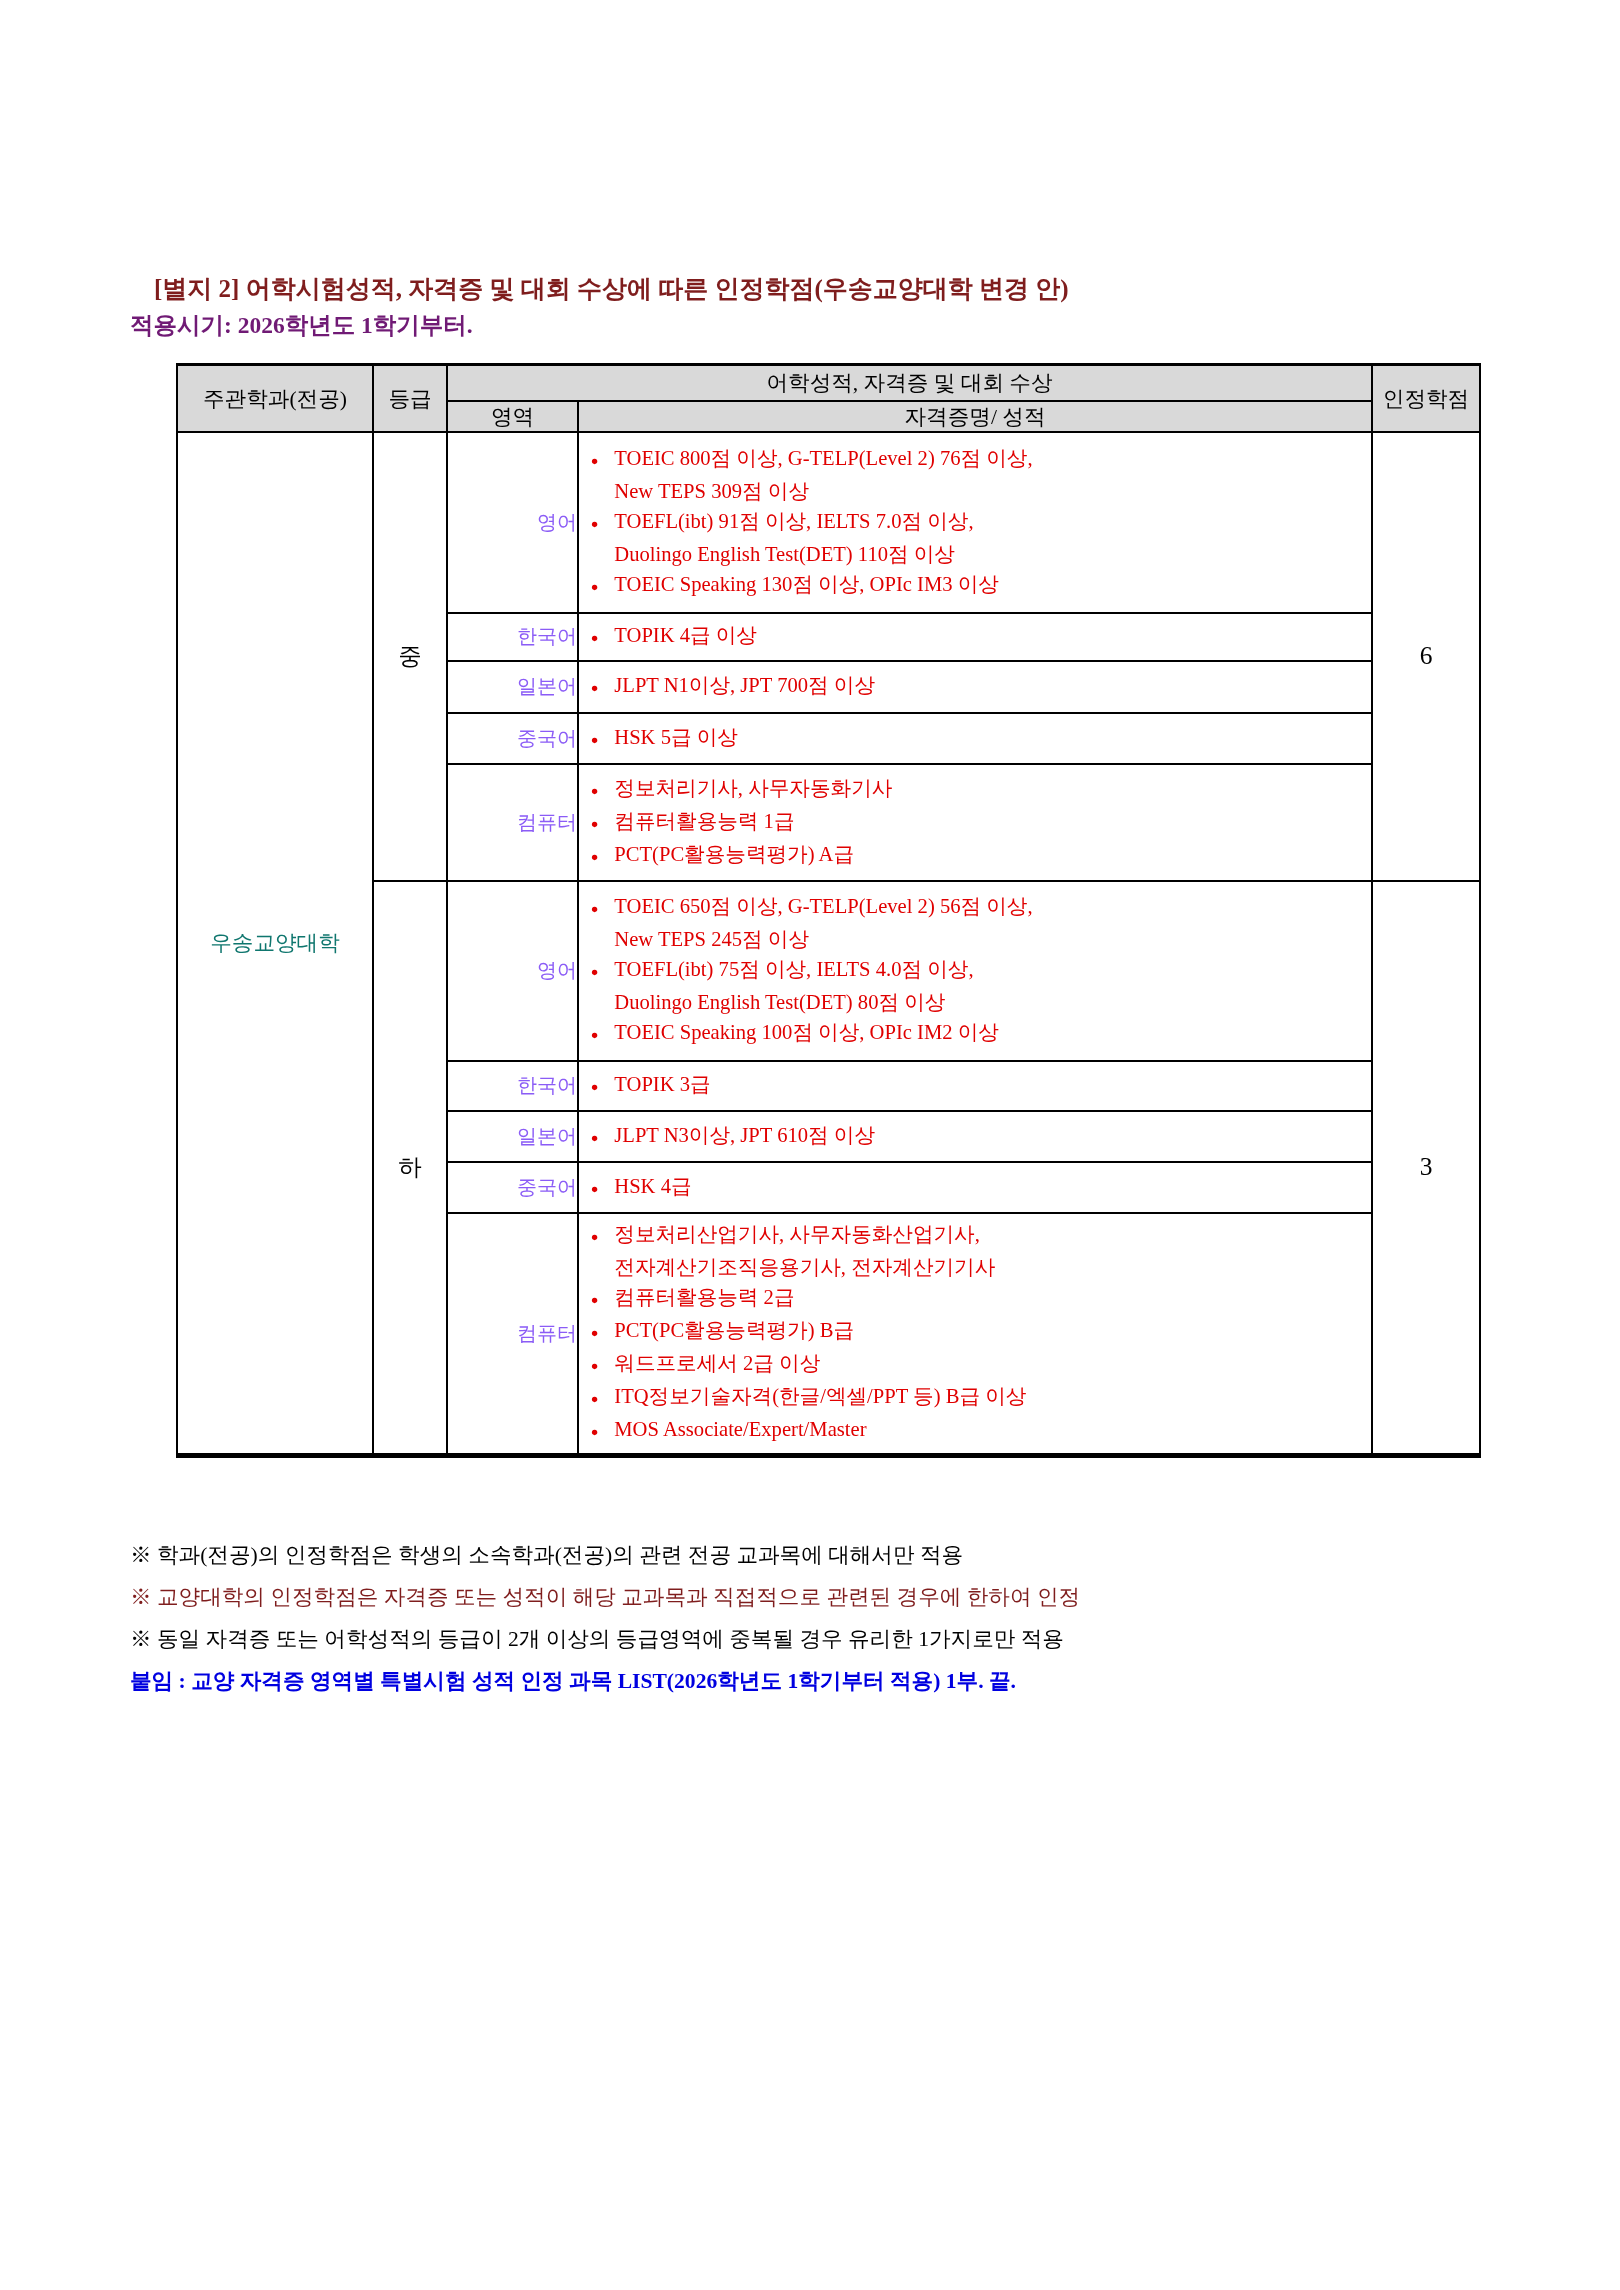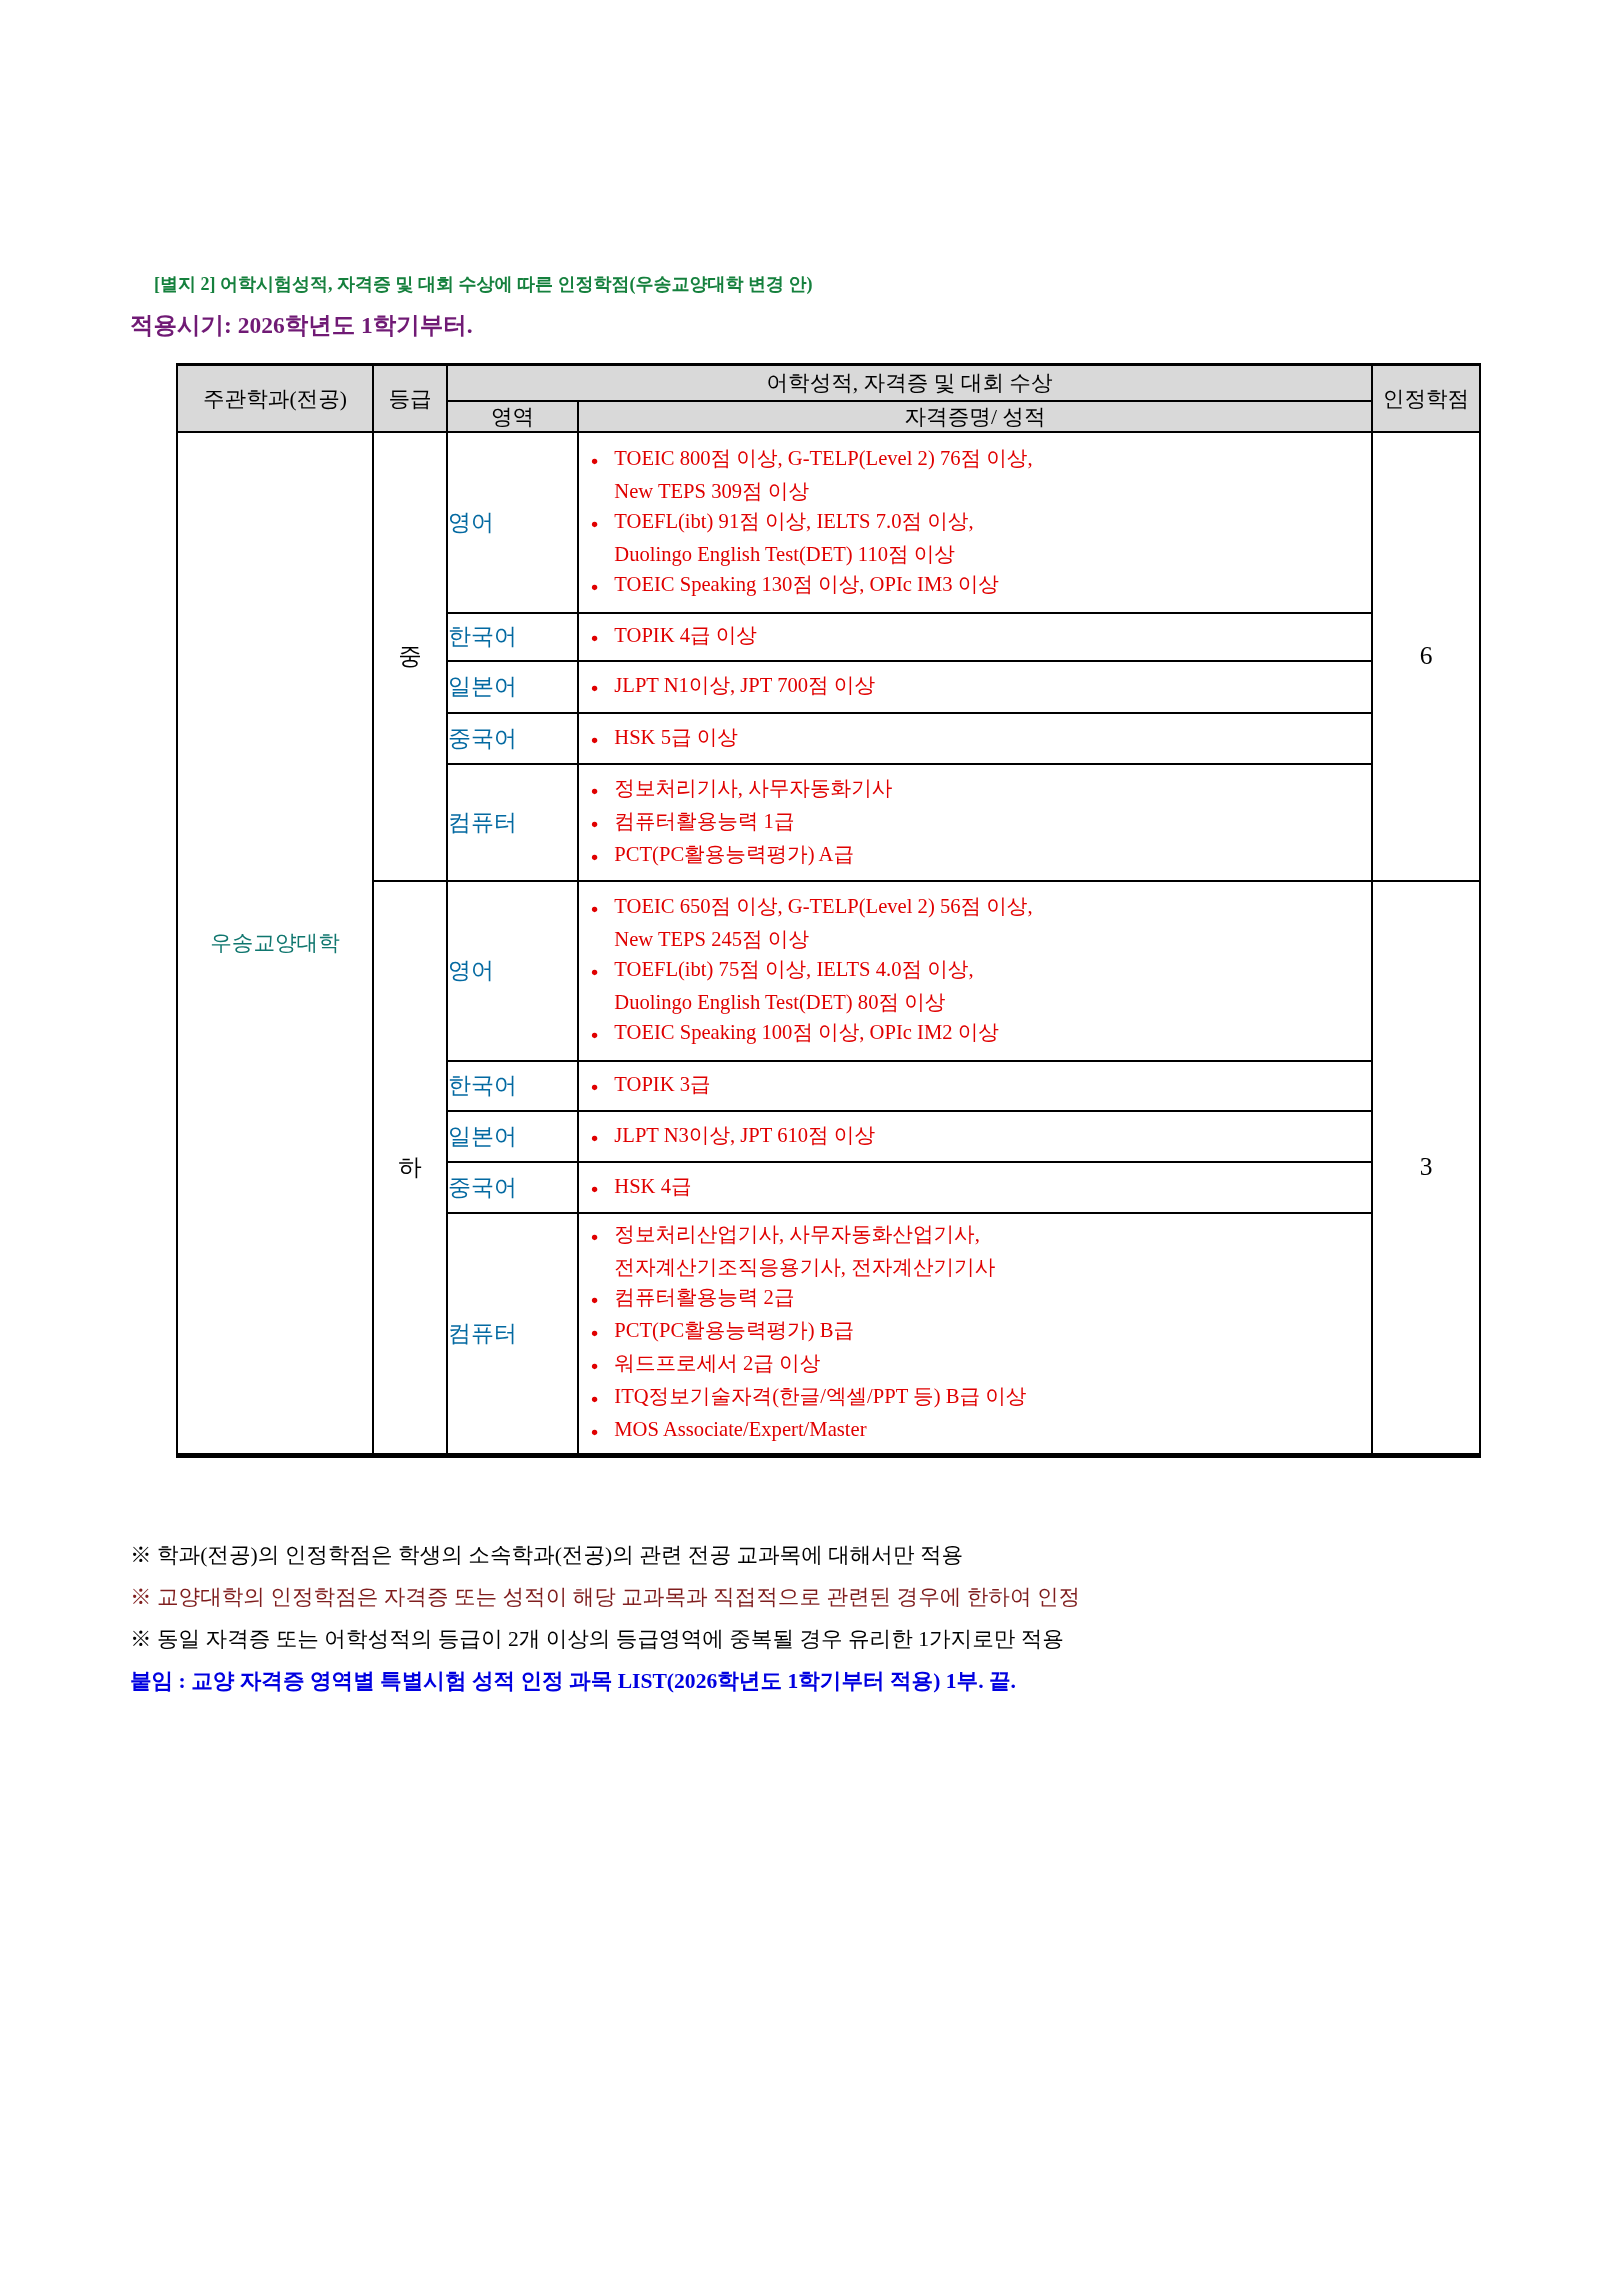--- a/index.html
+++ b/index.html
@@ -8,21 +8,21 @@
     width:1620px; height:2291px;
     font-family:"Liberation Serif","DejaVu Serif",serif;
     color:#000;
     position:relative;
   }
   .page { position:absolute; inset:0; }
 
   
   .title {
     position:absolute; left:154px; top:272px;
-    font-size:18px; font-weight:bold; color:#15803d;
+    font-size:25px; font-weight:bold; color:#7f1d1d;
     letter-spacing:0px; white-space:nowrap;
   }
   .subtitle {
     position:absolute; left:130px; top:309px;
     font-size:23.5px; font-weight:bold; color:#701a75;
     white-space:nowrap;
   }
 
   
   table.main {
@@ -38,21 +38,21 @@
   th {
     background:#D9D9D9;
     font-size:21.6px; font-weight:normal;
     text-align:center; vertical-align:middle;
   }
   th.hbot { border-bottom:5.9px double #000; }
   td { vertical-align:middle; }
 
   td.dept  { text-align:center; font-size:21.6px; color:#0f766e; }
   td.grade { text-align:center; font-size:23.5px; color:#000; }
-  td.area  { text-align:left; font-size:23px; color:#0369a1; }
+  td.area  { text-align:right; font-size:20px; color:#8b5cf6; }
   td.credit{ text-align:center; font-size:25.5px; color:#000; }
 
   td.cert { padding:5.9px 5.9px 5.9px 11.8px; color:#E00000; font-size:20.6px; }
   .b { display:flex; line-height:30px; }
   .bullet { flex:none; width:23.5px; }
   .bullet::before { content:"●"; font-size:12.7px; }
   .b .t { flex:1; }
   .c { padding-left:23.5px; line-height:30px; }
 
   

